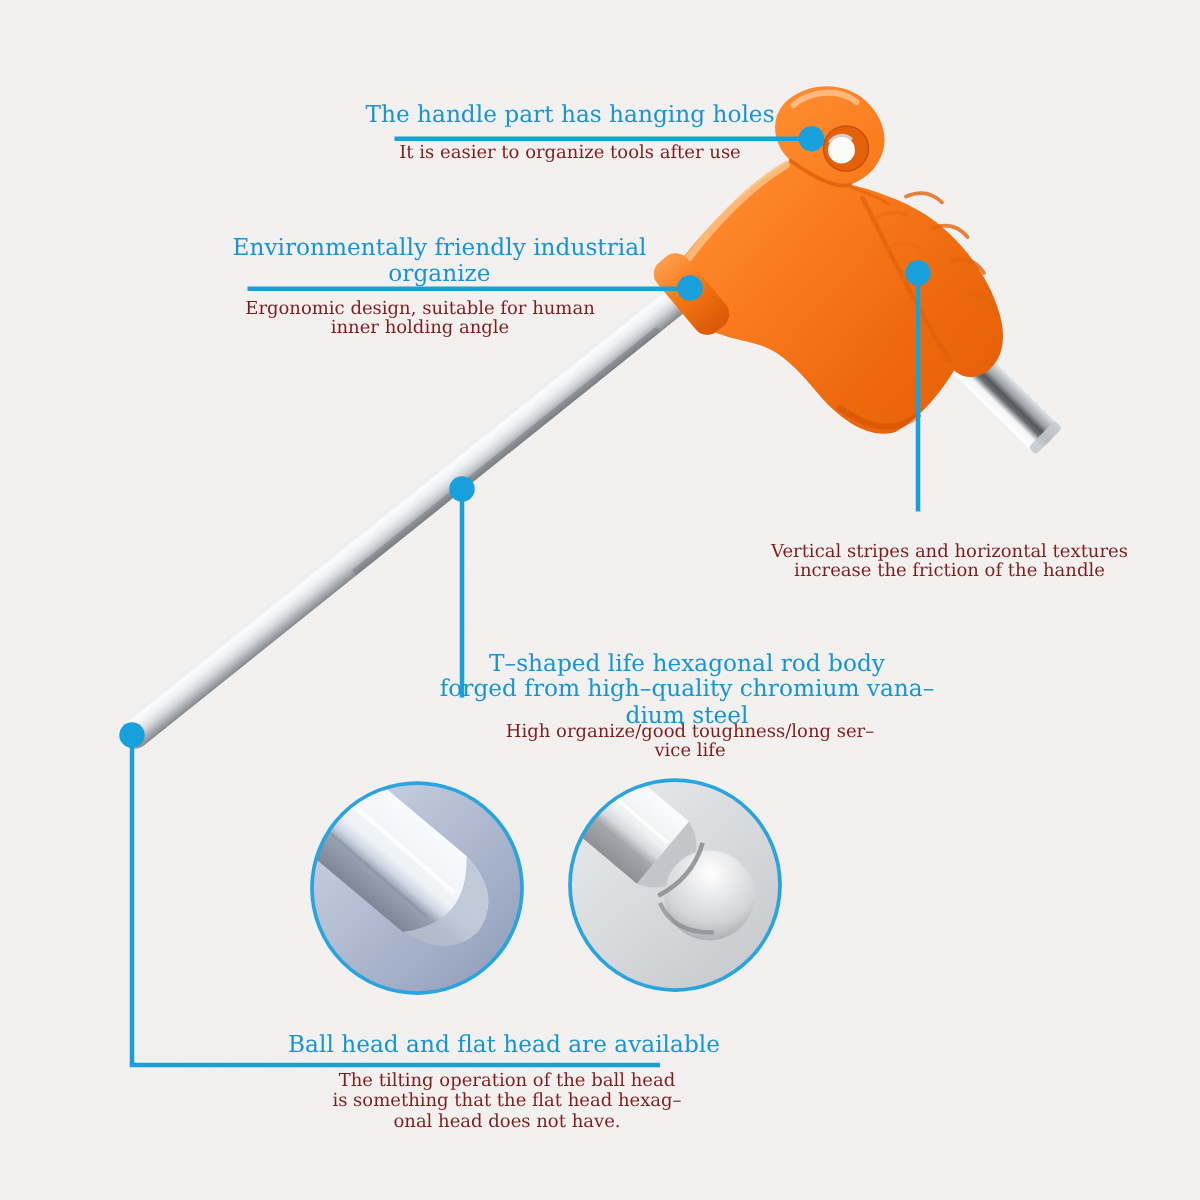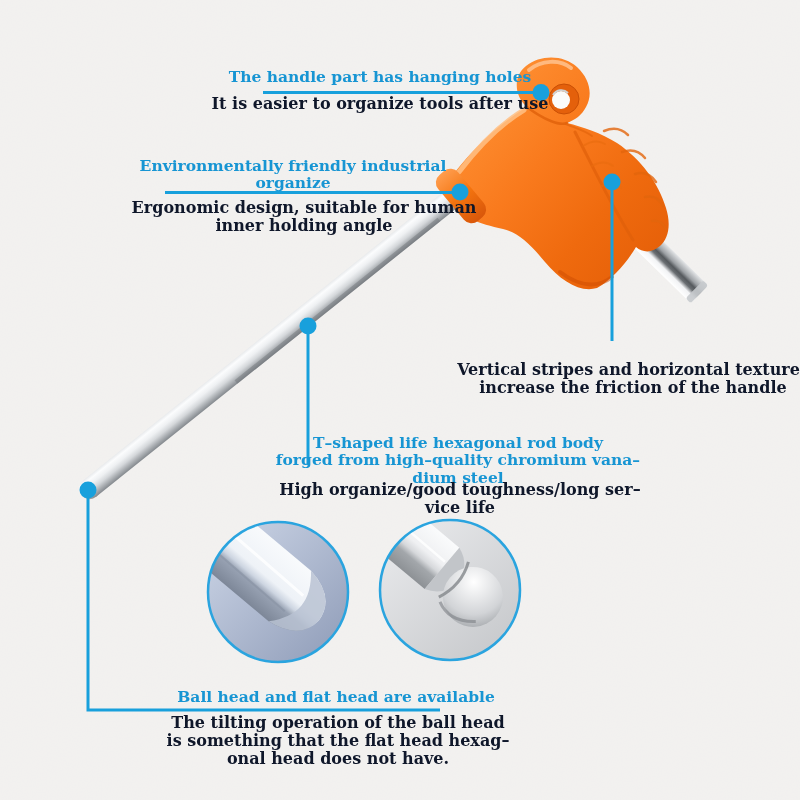--- a/index.html
+++ b/index.html
@@ -3,23 +3,23 @@
 <meta charset="utf-8">
 <style>
   html,body{margin:0;padding:0;}
   .stage{
     position:relative;width:800px;height:800px;overflow:hidden;
     background:#f2f1ef;
     font-family:"DejaVu Serif","Liberation Serif",serif;
   }
   .art{position:absolute;left:0;top:0;}
   .ann{position:absolute;transform:translateX(-50%);text-align:center;white-space:nowrap;}
-  .ann div{font-weight:bold;font-size:15.5px;line-height:1.12;}
+  .ann div{font-weight:normal;font-size:15.5px;line-height:1.12;}
   .t div{color:#1795d3;}
-  .b div{color:#0f172a;font-size:16px;}
+  .b div{color:#7f1d1d;font-size:12px;}
 </style>
 </head>
 <body>
 
 <div class="stage">
 
 <svg class="art" width="800" height="800" viewBox="0 0 800 800">
   <defs>
     <filter id="paperNoise" x="0" y="0" width="100%" height="100%">
       <feTurbulence type="fractalNoise" baseFrequency="0.8" numOctaves="2" stitchTiles="stitch"></feTurbulence>
@@ -190,21 +190,21 @@
   <div>The handle part has hanging holes</div>
 </div>
 <div class="ann b" style="left:380px;top:95px">
   <div>It is easier to organize tools after use</div>
 </div>
 
 <div class="ann t" style="left:293px;top:157px">
   <div>Environmentally friendly industrial</div>
   <div>organize</div>
 </div>
-<div class="ann b" style="left:304px;top:199px">
+<div class="ann b" style="left:280px;top:199px">
   <div>Ergonomic design, suitable for human</div>
   <div>inner holding angle</div>
 </div>
 
 <div class="ann b" style="left:633px;top:361px">
   <div>Vertical stripes and horizontal textures</div>
   <div>increase the friction of the handle</div>
 </div>
 
 <div class="ann t" style="left:458px;top:434px">

